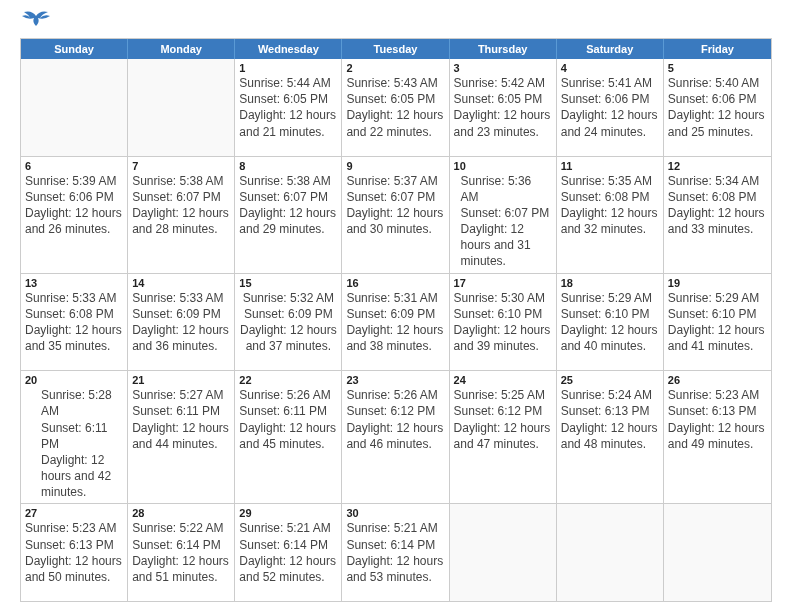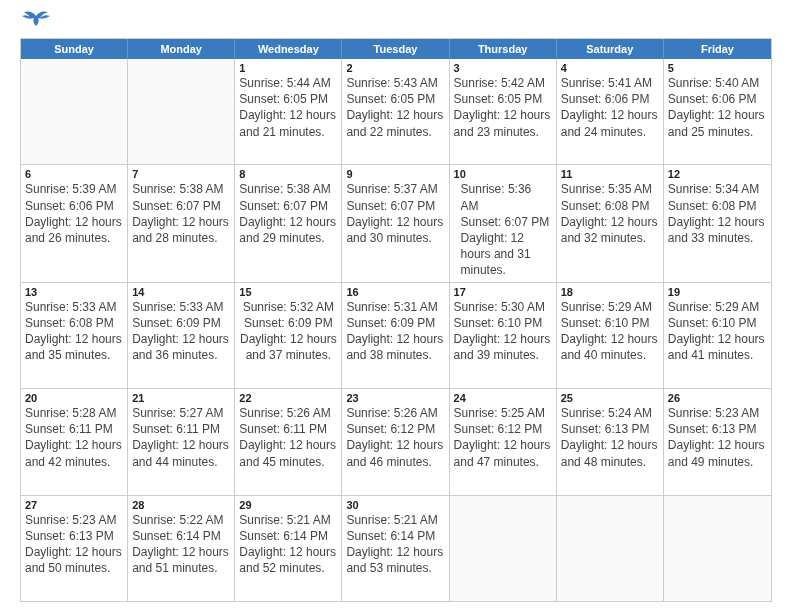--- a/index.html
+++ b/index.html
@@ -256,21 +256,21 @@
           <div class="cal-cell">
             <span class="day-num">19</span>
             <div class="cell-text" style="white-space: pre-line;">Sunrise: 5:29 AM
 Sunset: 6:10 PM
 Daylight: 12 hours and 41 minutes.</div>
           </div>
         </div>
         <div class="cal-row">
           <div class="cal-cell">
             <span class="day-num">20</span>
-            <div class="cell-text" style="white-space: pre-line;">Sunrise: 5:28 AM
+            <div class="cell-text" style="white-space: pre-line; margin-left: 16px;">Sunrise: 5:28 AM
 Sunset: 6:11 PM
 Daylight: 12 hours and 42 minutes.</div>
           </div>
           <div class="cal-cell">
             <span class="day-num">21</span>
             <div class="cell-text" style="white-space: pre-line;">Sunrise: 5:27 AM
 Sunset: 6:11 PM
 Daylight: 12 hours and 44 minutes.</div>
           </div>
           <div class="cal-cell">

